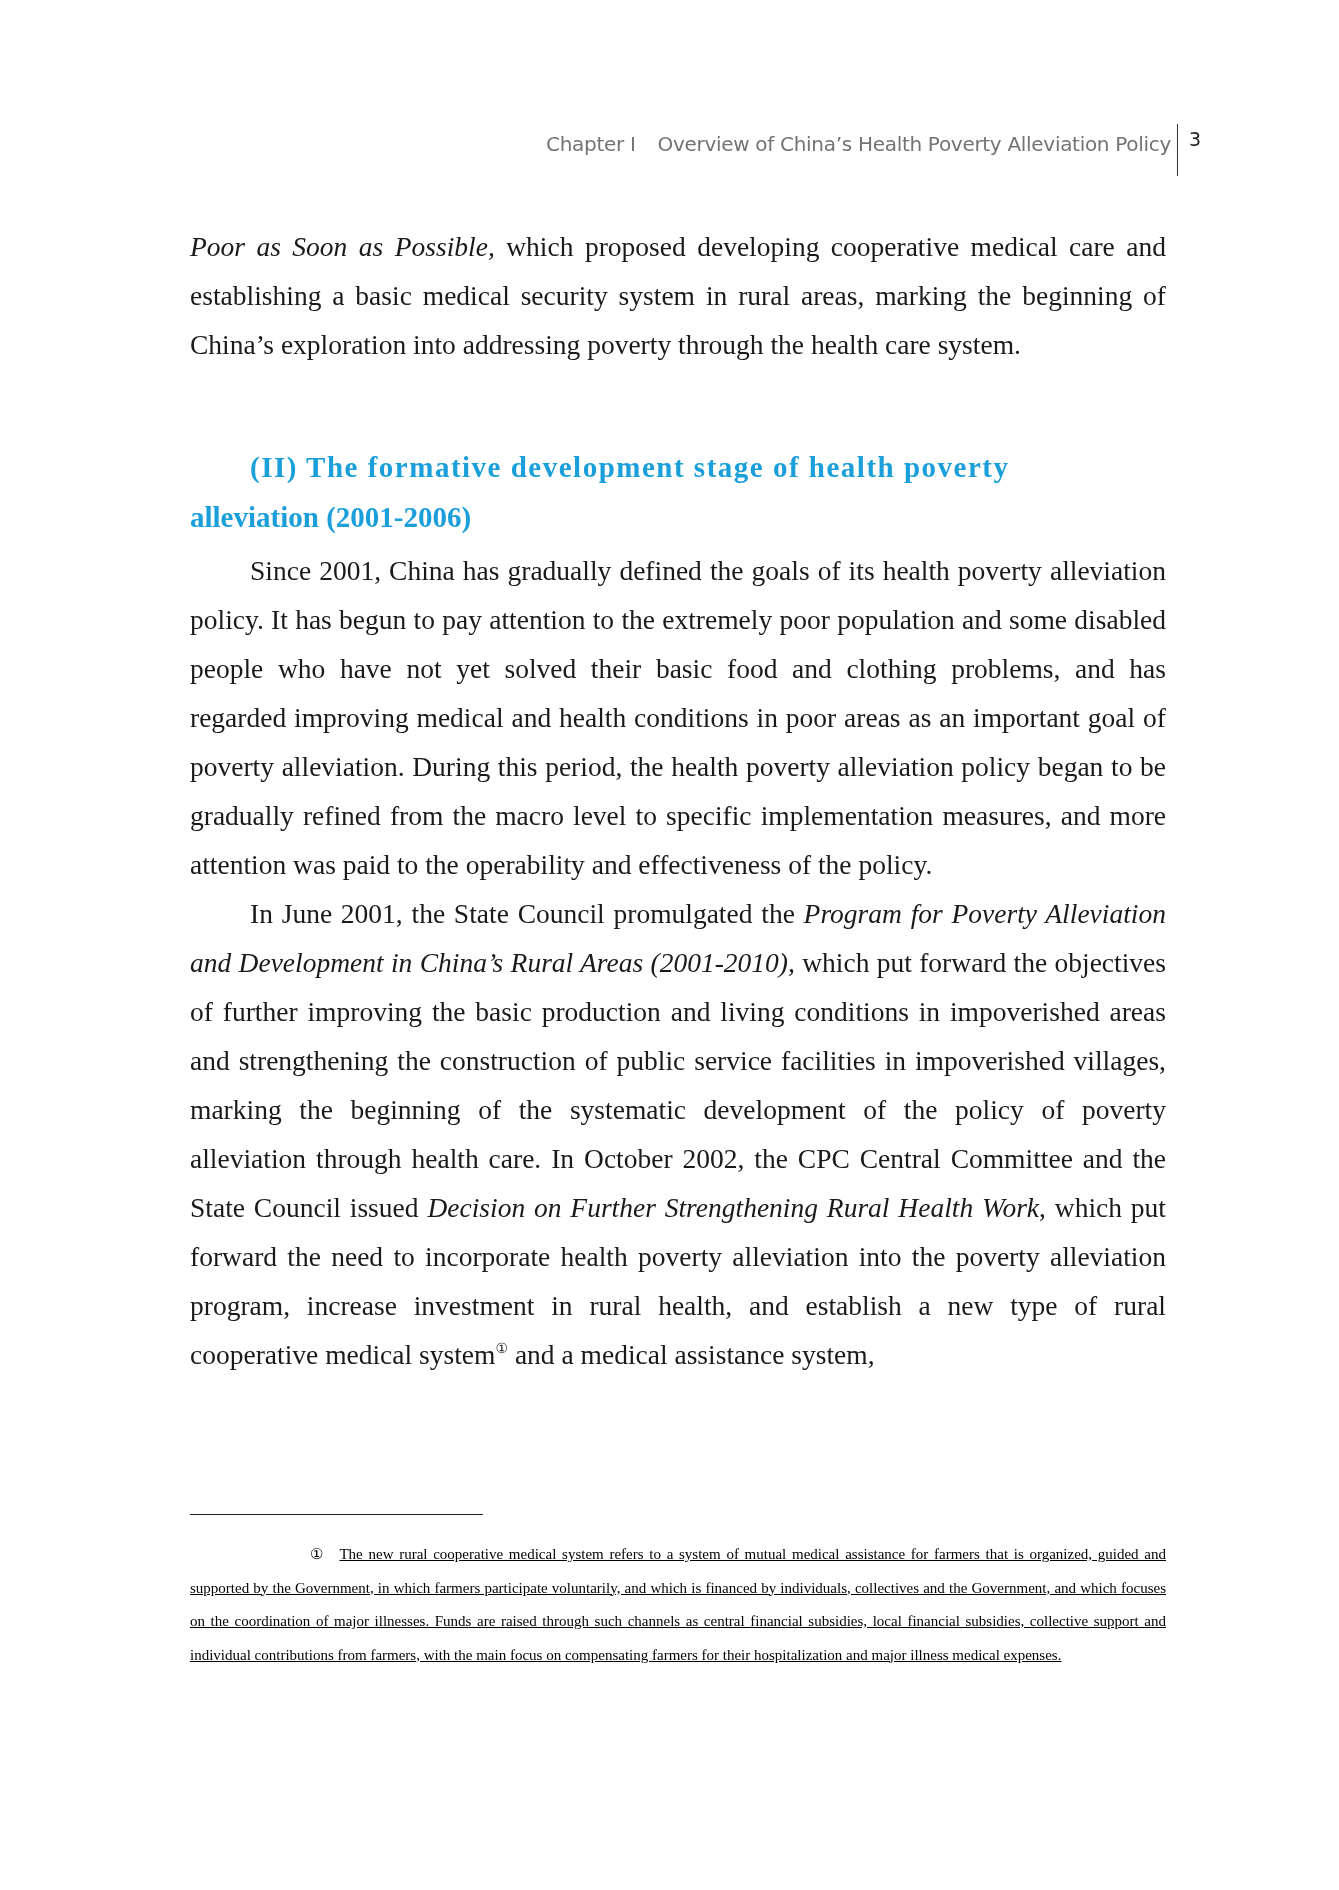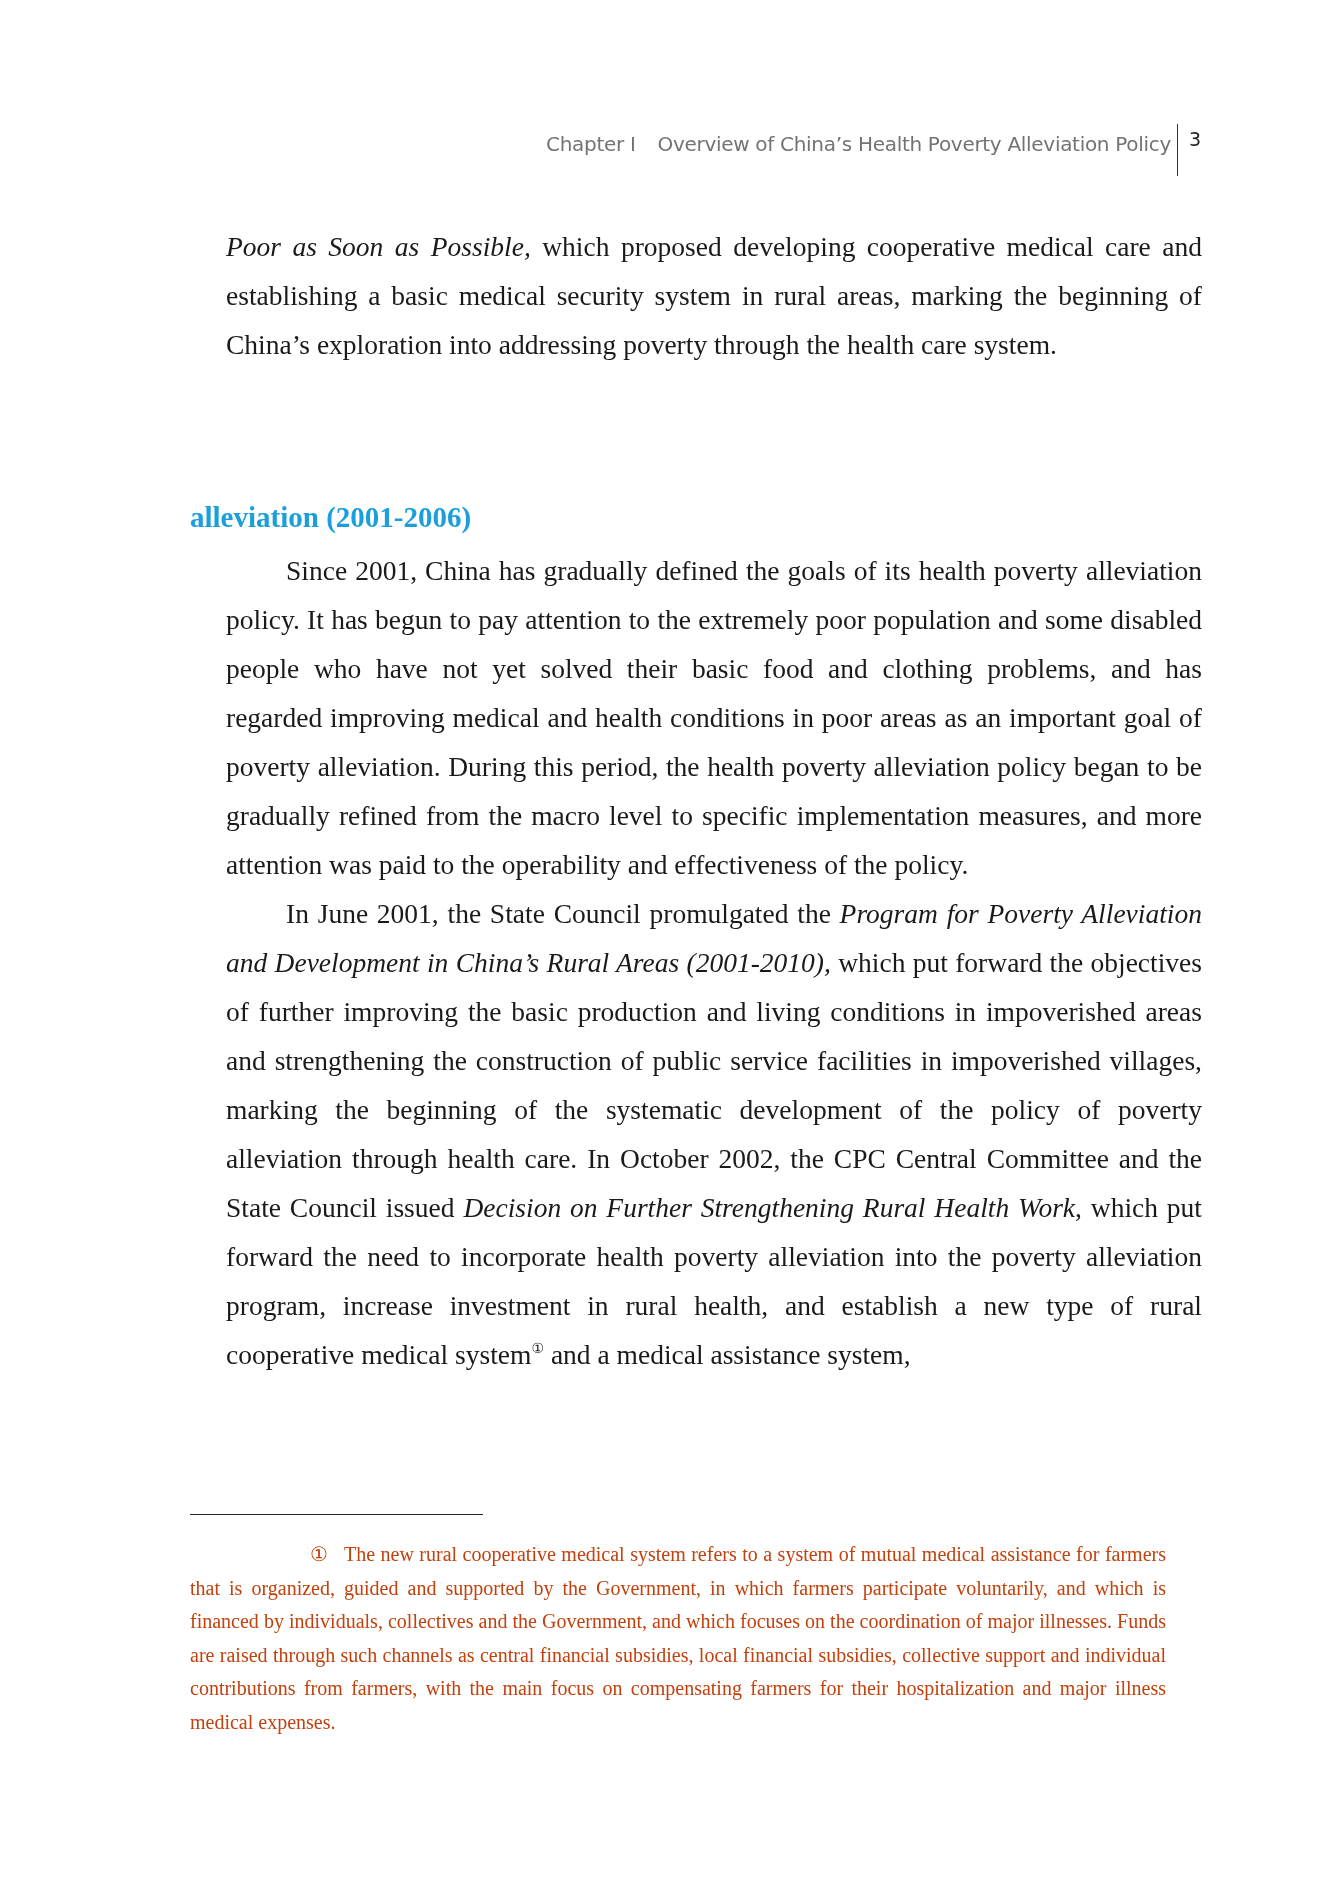--- a/index.html
+++ b/index.html
@@ -11,58 +11,58 @@
   }
   .running-head .chap { margin-right:22px; }
   .head-rule { position:absolute; left:1177px; top:124px; width:1px; height:52px; background:#333; }
   .page-num {
     position:absolute; left:1189px; top:128px;
     font-family:"DejaVu Sans", sans-serif; font-size:19px; color:#222;
   }
   .body-text {
     position:absolute; left:190px; width:976px;
     font-family:"Liberation Serif", serif; font-size:27.5px; color:#1a1a1a;
-    line-height:49px; text-align:justify;margin-left:36px;
+    line-height:49px; text-align:justify;
   }
   .body-text p { margin:0; }
   .indent { text-indent:60px; }
   .para1 { top:222px; }
   .heading {
     position:absolute; left:190px; width:976px; top:442px;
     font-family:"Liberation Serif", serif; font-weight:bold; font-size:29px;
     line-height:50px; color:#1a9fdb; text-align:justify; text-indent:60px;
     letter-spacing:1.5px;
   }
   .heading .l2 { letter-spacing:0; }
   .para2 { top:546px; }
   .fn-rule { position:absolute; left:190px; top:1514px; width:293px; height:1px; background:#222; }
   .footnote {
     position:absolute; left:190px; width:976px; top:1538px;
-    font-family:"Liberation Serif", serif; font-size:20px; color:#c2410c;
-    line-height:33.5px; text-align:justify; text-indent:60px;
+    font-family:"Liberation Serif", serif; font-size:15px; color:#000000;
+    line-height:33.5px; text-align:justify; text-indent:60px;text-decoration:underline;
   }
   .fn-mark { display:inline-block; margin-right:16px; }
   sup.ref { font-size:14px; vertical-align:11px; line-height:0; }
   i { font-style:italic; }
 </style>
 </head>
 <body>
 
 <div class="running-head">
   <span class="chap">Chapter I</span><span>Overview of China’s Health Poverty Alleviation Policy</span>
 </div>
 <div class="head-rule"></div>
 <div class="page-num">3</div>
 
 <div class="body-text para1">
   <p><i>Poor as Soon as Possible,</i><span> which proposed developing cooperative medical care and establishing a basic medical security system in rural areas, marking the beginning of China’s exploration into addressing poverty through the health care system.</span></p>
 </div>
 
 <div class="heading">
-  <br>
+  <span>(II) The formative development stage of health poverty</span><br>
   <span class="l2">alleviation (2001-2006)</span>
 </div>
 
 <div class="body-text para2">
   <p class="indent"><span>Since 2001, China has gradually defined the goals of its health poverty alleviation policy. It has begun to pay attention to the extremely poor population and some disabled people who have not yet solved their basic food and clothing problems, and has regarded improving medical and health conditions in poor areas as an important goal of poverty alleviation. During this period, the health poverty alleviation policy began to be gradually refined from the macro level to specific implementation measures, and more attention was paid to the operability and effectiveness of the policy.</span></p>
   <p class="indent"><span>In June 2001, the State Council promulgated the </span><i>Program for Poverty Alleviation and Development in China’s Rural Areas (2001-2010),</i><span> which put forward the objectives of further improving the basic production and living conditions in impoverished areas and strengthening the construction of public service facilities in impoverished villages, marking the beginning of the systematic development of the policy of poverty alleviation through health care. In October 2002, the CPC Central Committee and the State Council issued </span><i>Decision on Further Strengthening Rural Health Work</i><span>, which put forward the need to incorporate health poverty alleviation into the poverty alleviation program, increase investment in rural health, and establish a new type of rural cooperative medical system</span><sup class="ref">①</sup><span> and a medical assistance system,</span></p>
 </div>
 
 <div class="fn-rule"></div>
 

